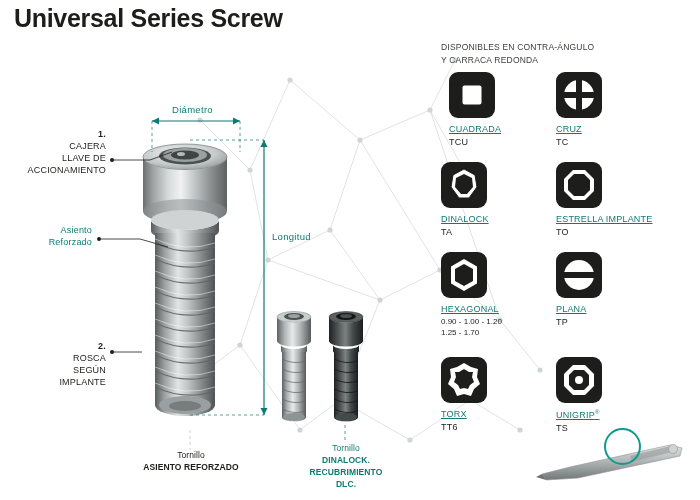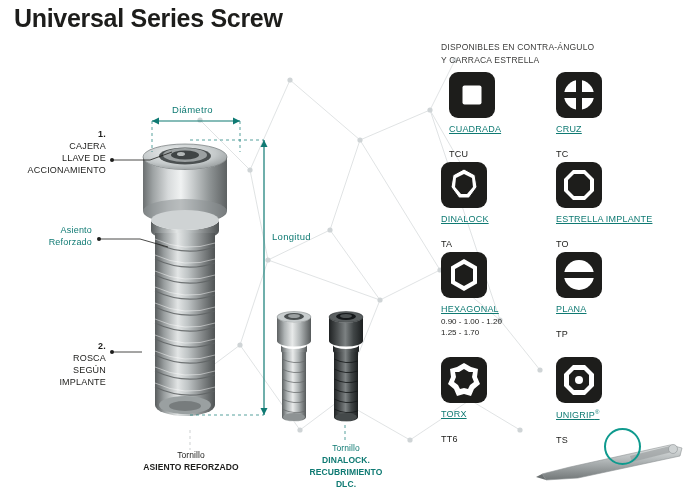--- a/index.html
+++ b/index.html
@@ -135,21 +135,21 @@
     overflow: hidden;
   }
   .drv .name {
     margin-top: 6px;
     font-size: 9px;
     color: #0f7a73;
     text-decoration: underline;
     letter-spacing: 0.2px;
   }
   .drv .code {
-    margin-top: 15px;
+    margin-top: 3px;
     font-size: 9px;
     color: #1d1d1b;
     letter-spacing: 0.2px;
   }
   .drv .sizes {
     margin-top: 3px;
     font-size: 8px;
     color: #1d1d1b;
     line-height: 1.35;
   }
@@ -419,21 +419,21 @@
   </div>
 
   <div class="botcap teal" style="left:300px; top:443px; width:92px;">
     <span>Tornillo</span><br>
     <span class="strong">DINALOCK.</span><br>
     <span class="strong">RECUBRIMIENTO DLC.</span>
   </div>
 
   <div class="right-header">
     <span>DISPONIBLES EN CONTRA-ÁNGULO</span><br>
-    <span>Y CARRACA ESTRELLA</span>
+    <span>Y CARRACA REDONDA</span>
   </div>
 
   <div class="drivers">
 
     <div class="drv" style="left:8px; top:0px;">
       <div class="chip">
         <div class="g-center g-square"></div>
       </div>
       <div class="name">CUADRADA</div>
       <div class="code">TCU</div>

